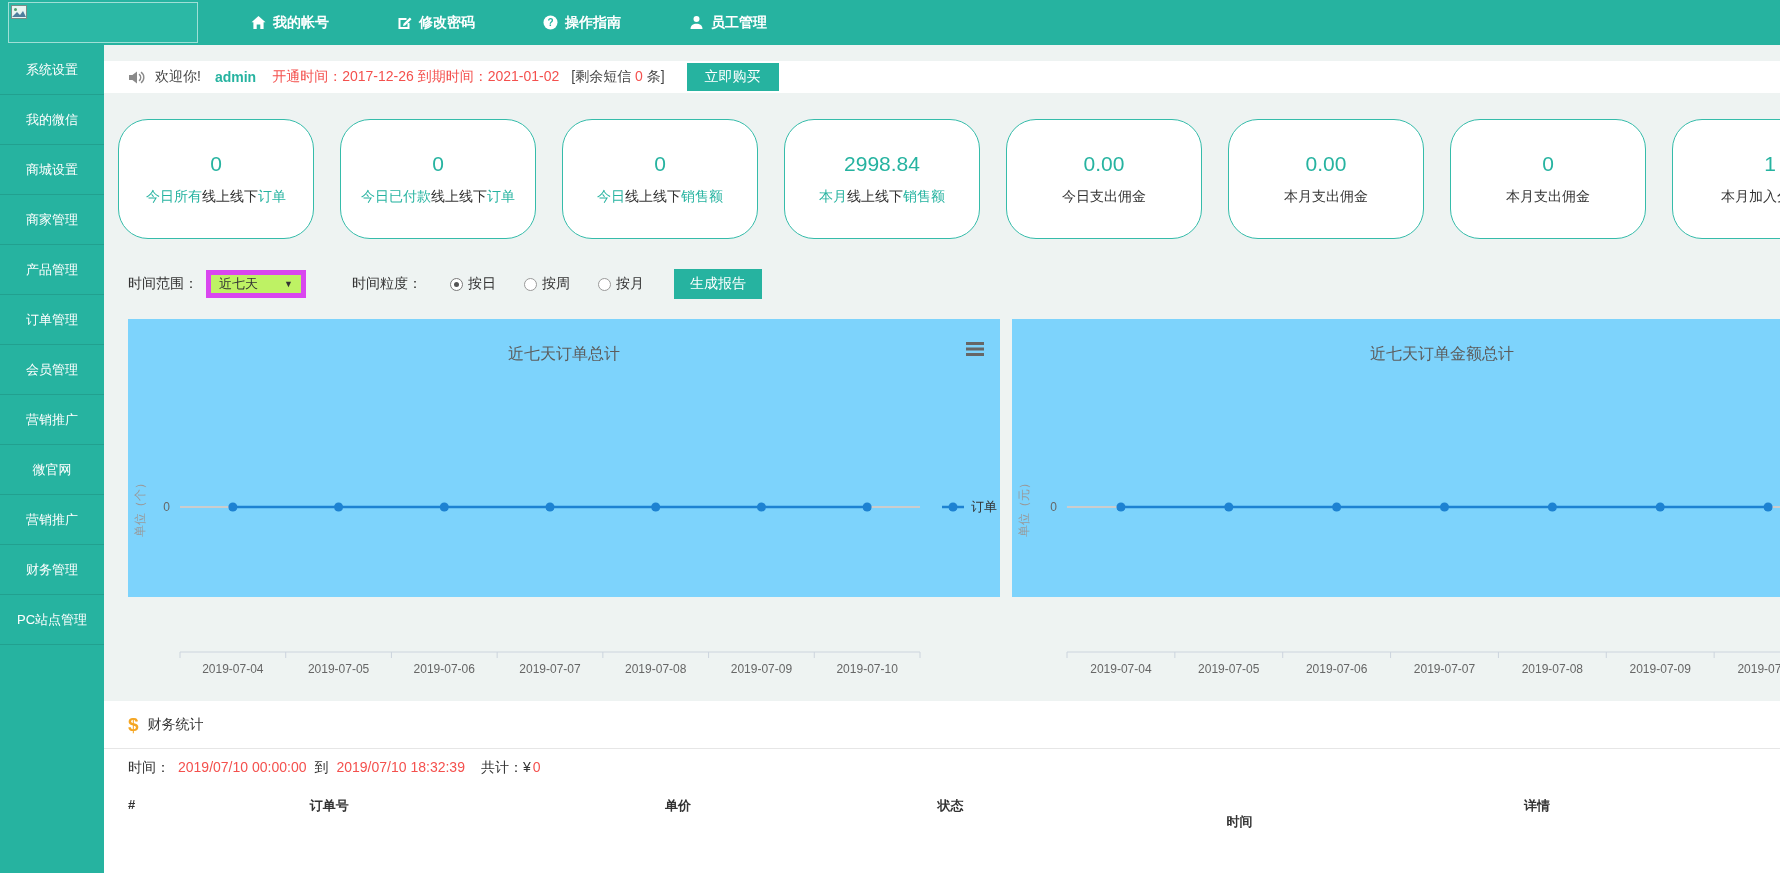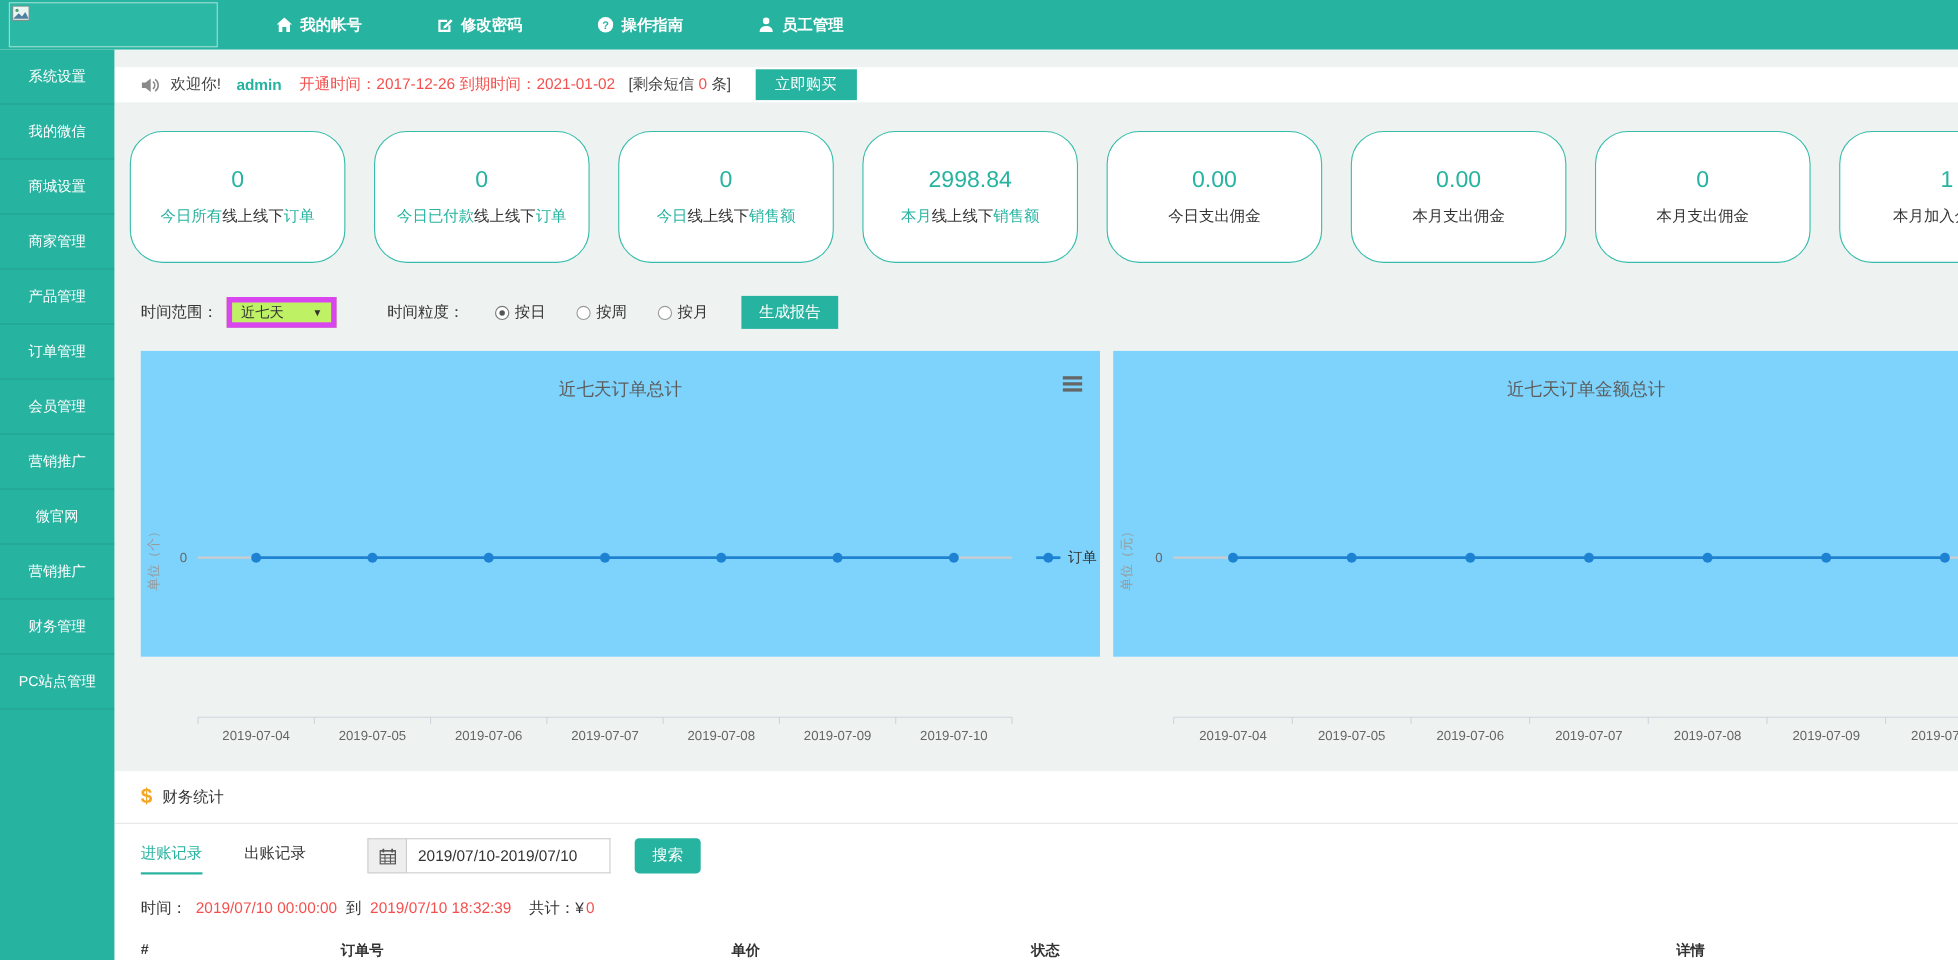--- a/index.html
+++ b/index.html
@@ -270,42 +270,20 @@
           <circle cx="648.2142857142858" cy="142" r="4.5" fill="#1d82d2"></circle>
           <circle cx="756.0714285714286" cy="142" r="4.5" fill="#1d82d2"></circle>
         </svg></section>
   </div>
 
   <div class="finance-panel">
     <div class="finance-head">
       <span class="dollar">$</span>
       <span class="finance-title">财务统计</span>
     </div>
-    <div class="tabs-row">
-      <span id="tabs" style="display:flex;">
-          <span class="tab active">进账记录</span>
-          <span class="tab">出账记录</span>
-        </span>
-      <div class="date-group">
-        <span class="date-addon">
-          <svg viewBox="0 0 15 15">
-            <rect x="0.5" y="2.5" width="14" height="12" fill="none" stroke="#555" stroke-width="1.4"></rect>
-            <line x1="3.5" y1="0.5" x2="3.5" y2="4" stroke="#555" stroke-width="1.6"></line>
-            <line x1="11.5" y1="0.5" x2="11.5" y2="4" stroke="#555" stroke-width="1.6"></line>
-            <line x1="1" y1="6" x2="14" y2="6" stroke="#555" stroke-width="1.2"></line>
-            <line x1="1" y1="9" x2="14" y2="9" stroke="#555" stroke-width="1"></line>
-            <line x1="1" y1="12" x2="14" y2="12" stroke="#555" stroke-width="1"></line>
-            <line x1="5" y1="6" x2="5" y2="14" stroke="#555" stroke-width="1"></line>
-            <line x1="10" y1="6" x2="10" y2="14" stroke="#555" stroke-width="1"></line>
-          </svg>
-        </span>
-        <input class="date-input" value="2019/07/10-2019/07/10" style="">
-      </div>
-      <button class="search-btn">搜索</button>
-    </div>
     <div class="time-row">
       <span>时间：</span>
       <span class="red">2019/07/10 00:00:00</span>
       <span>到</span>
       <span class="red">2019/07/10 18:32:39</span>
       <span style="margin-left:8px;">共计：¥</span>
       <span class="red" style="margin-left:-6px;">0</span>
     </div>
     <div class="tbl-head" id="tblhead">
         <div style="width: 11%;">#</div>

